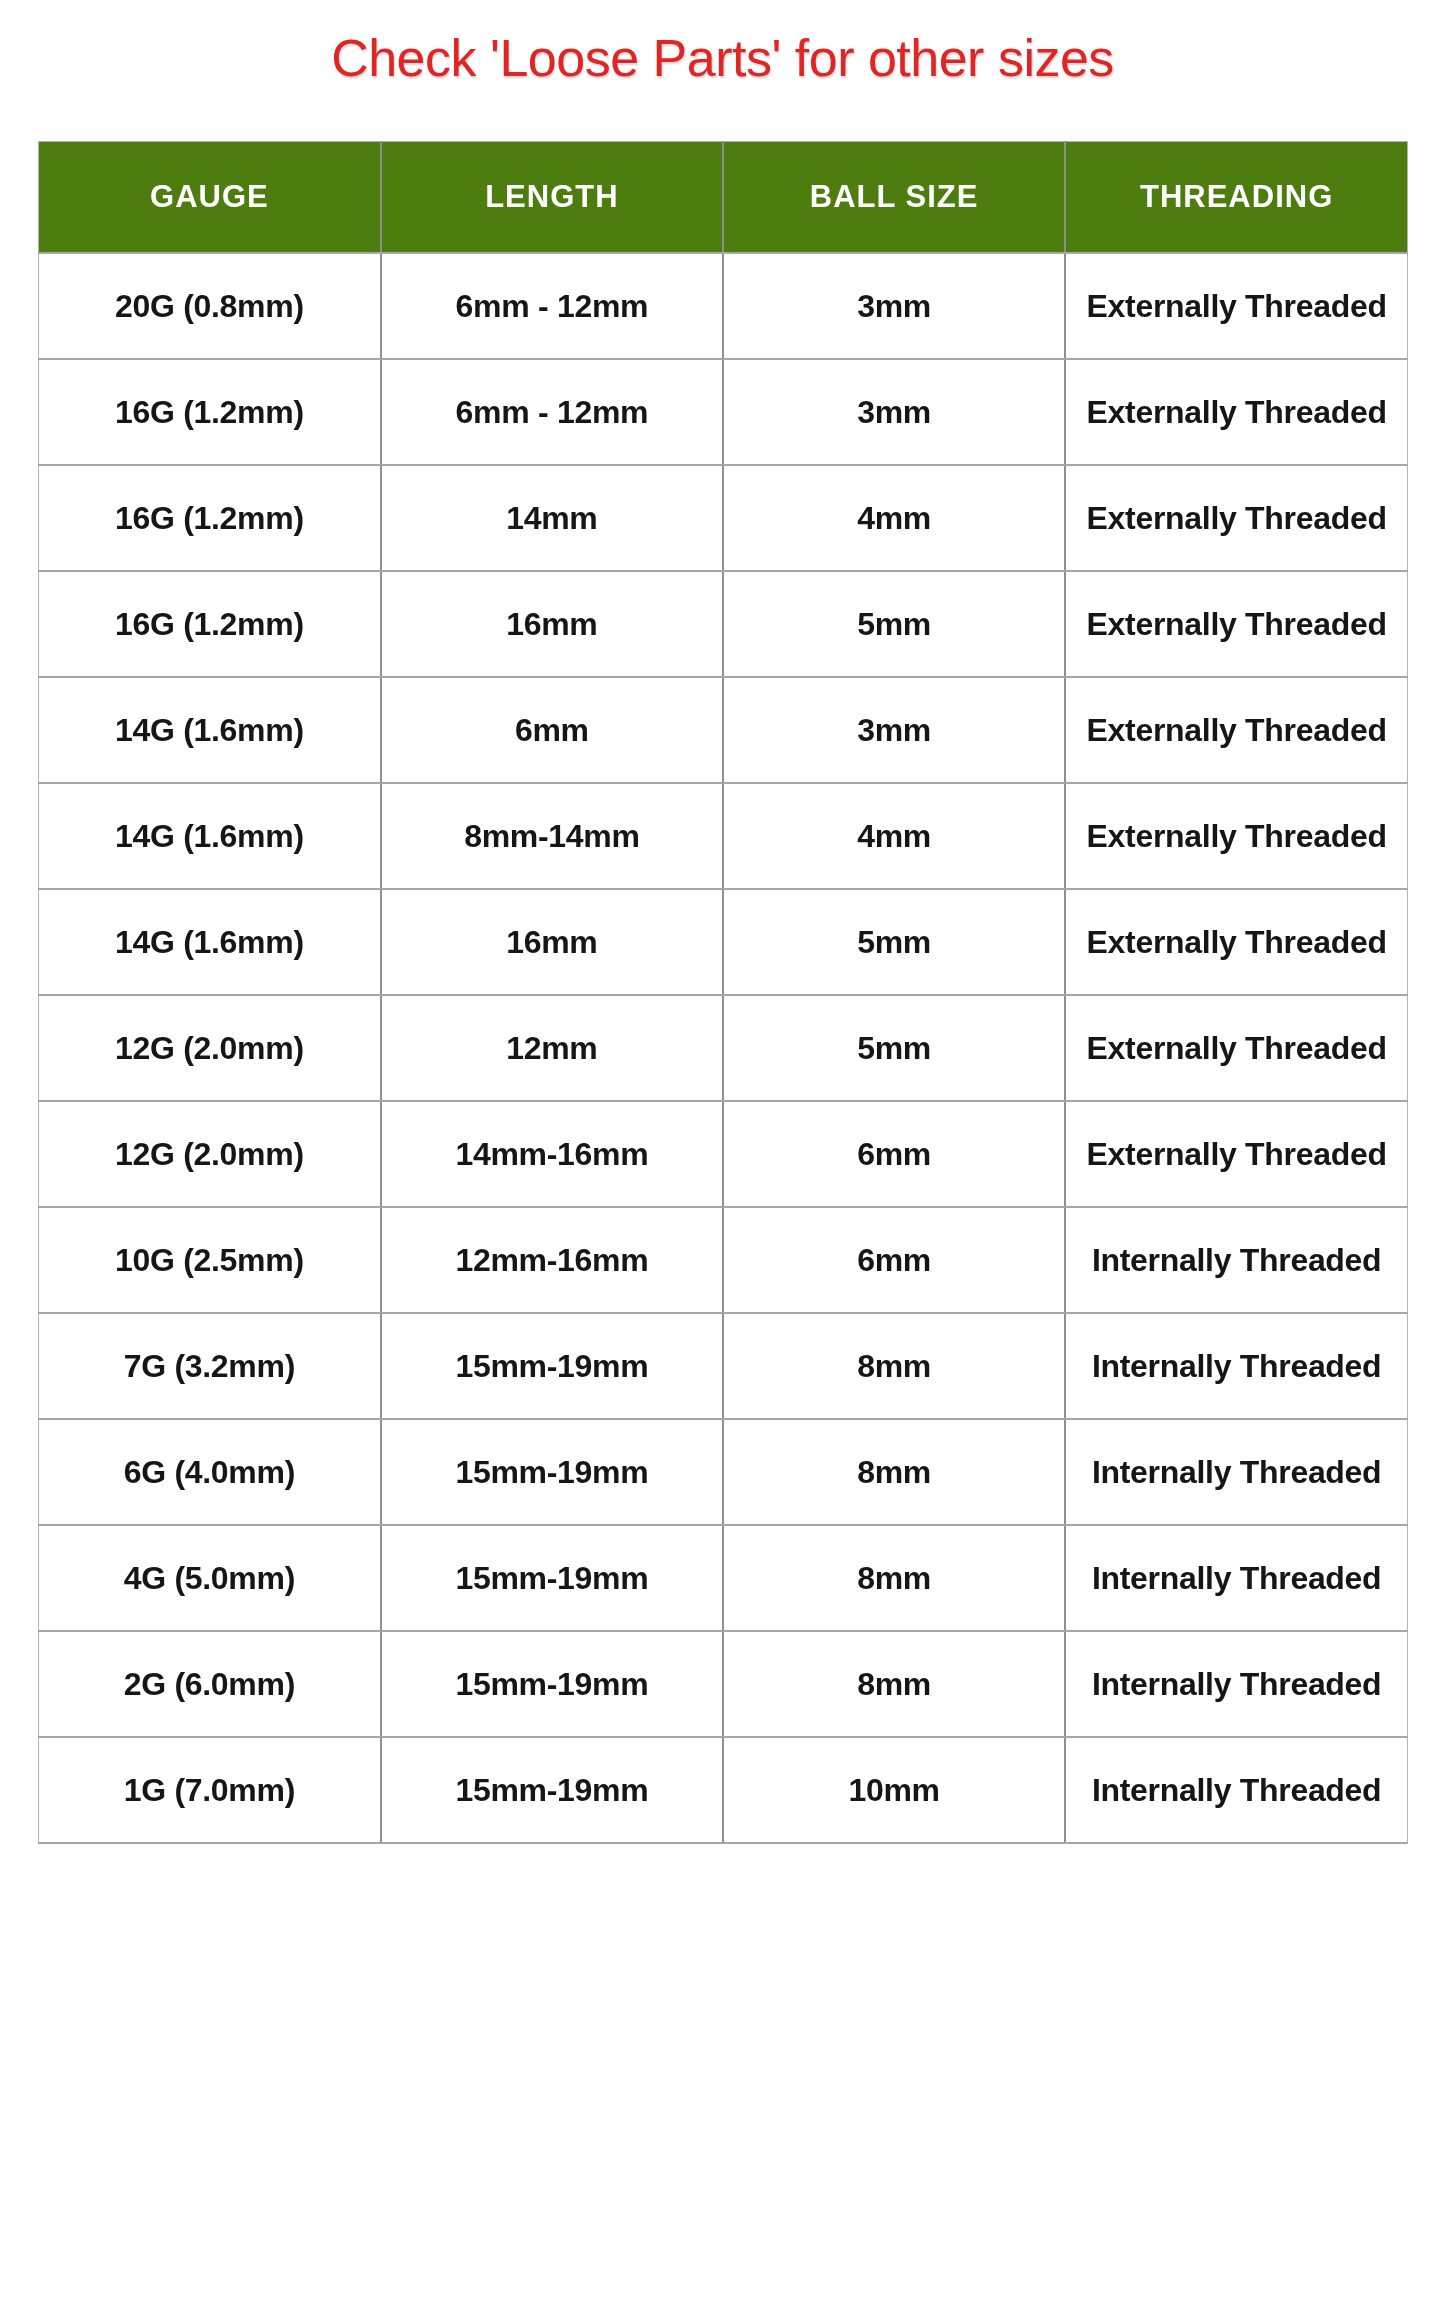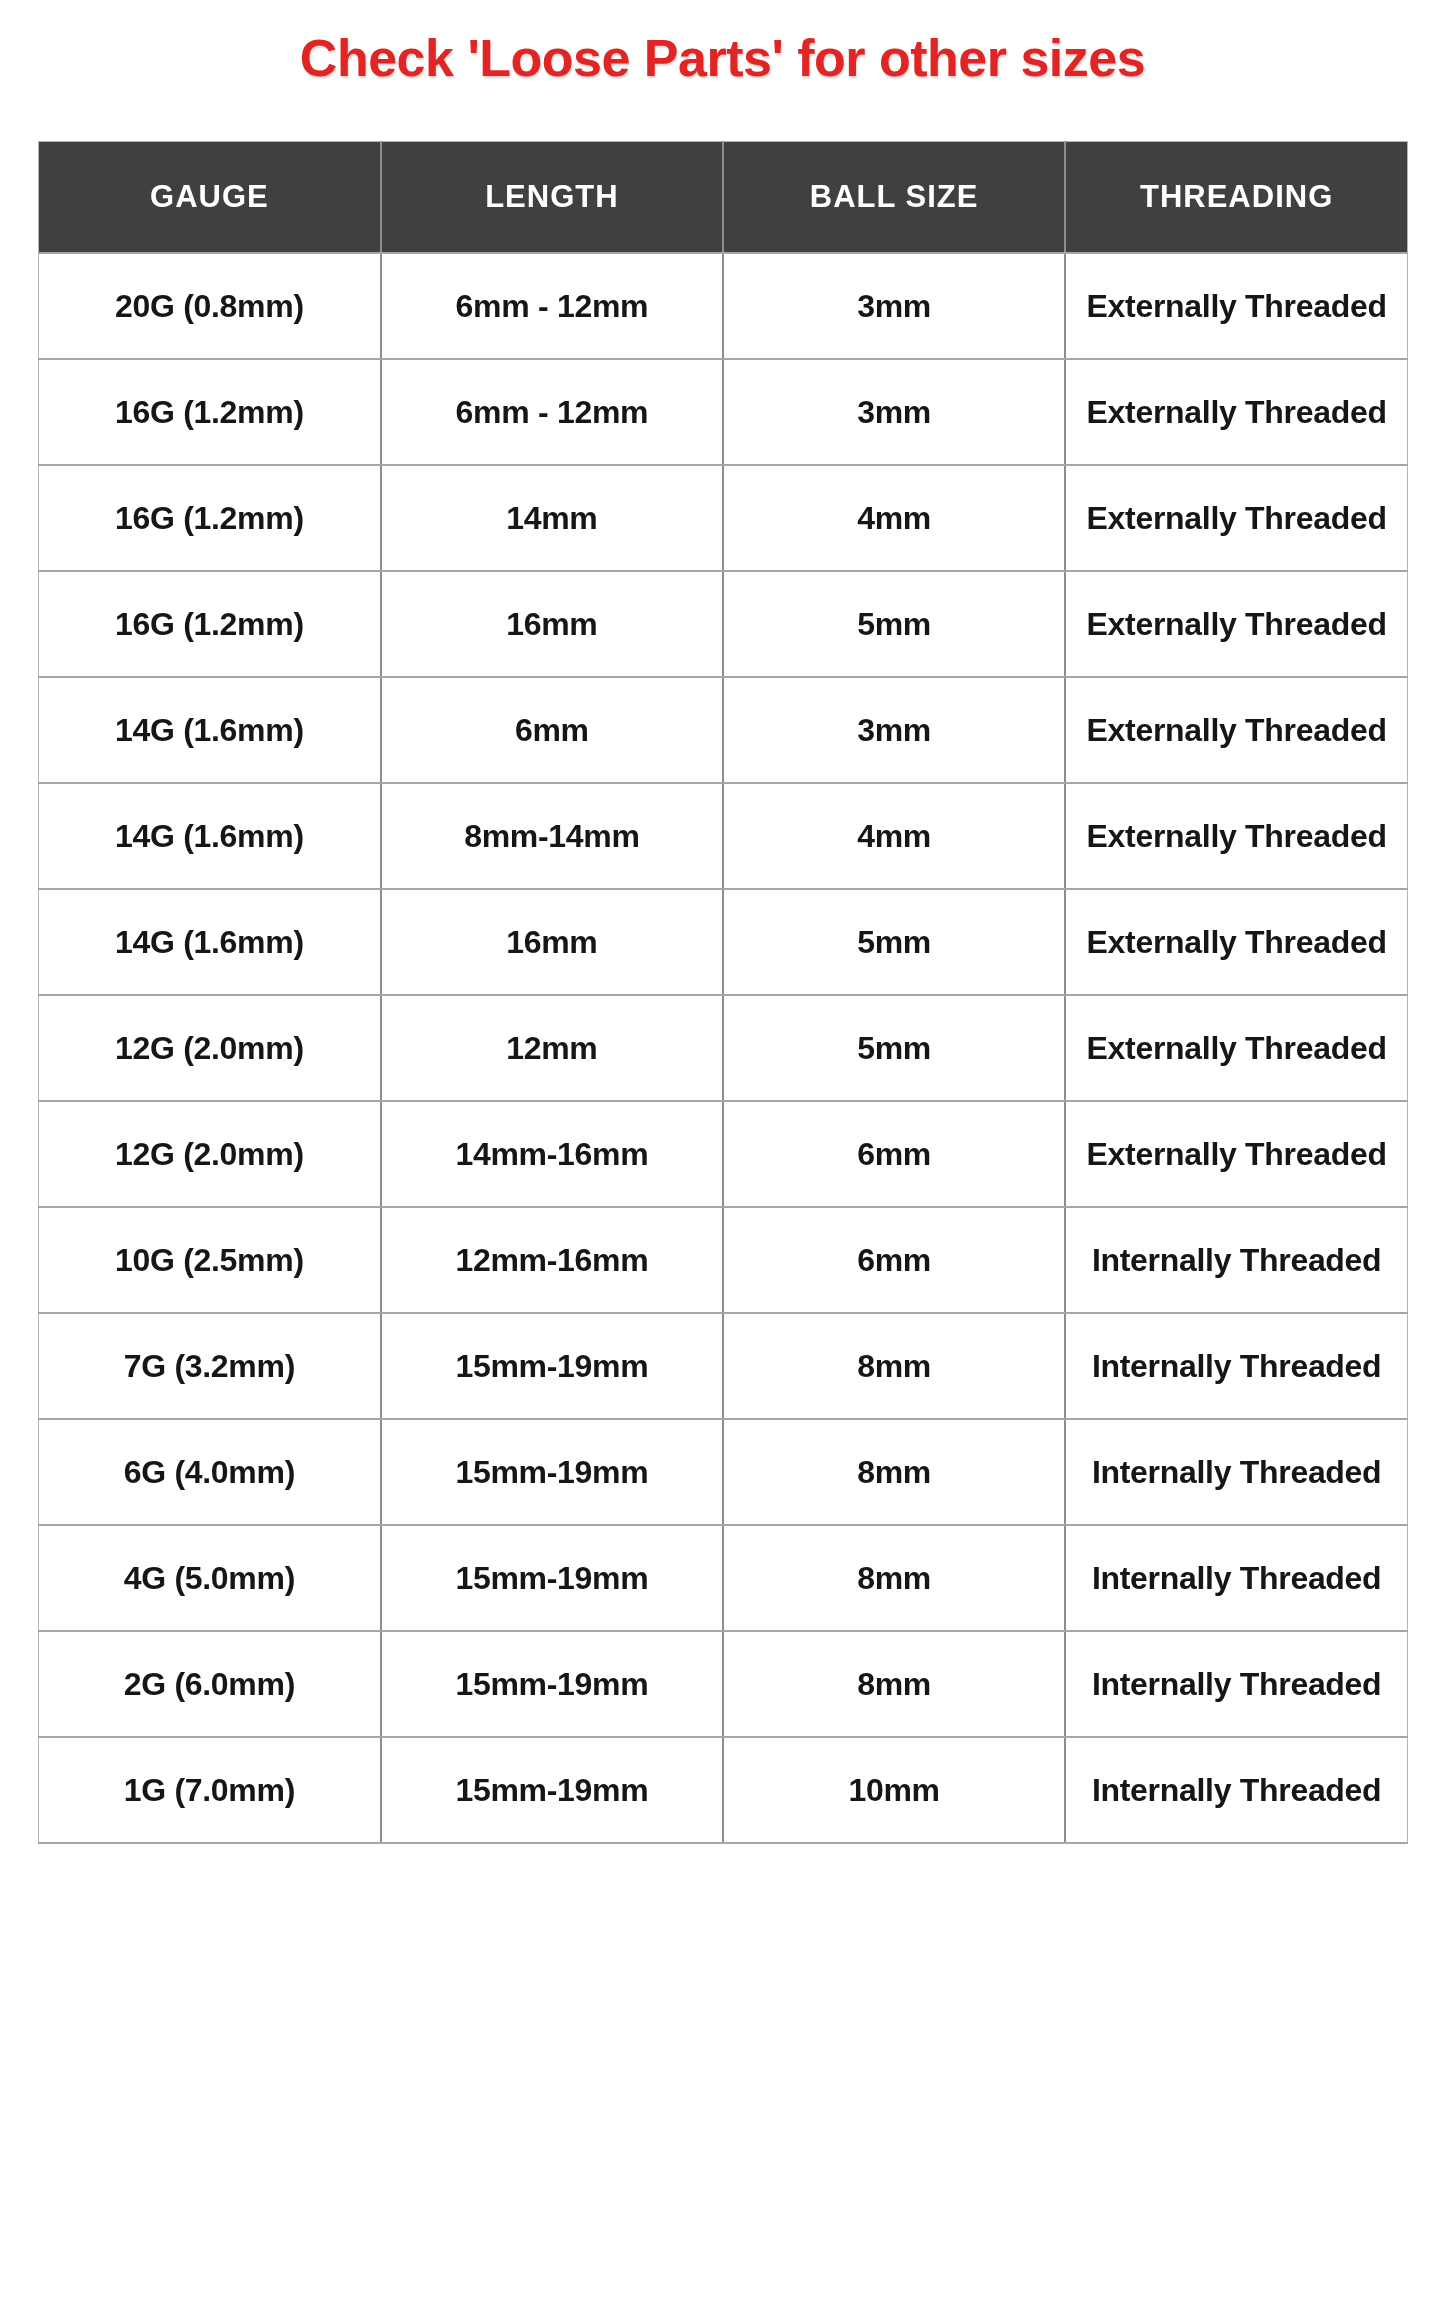--- a/index.html
+++ b/index.html
@@ -8,34 +8,34 @@
     height: 2312px;
     background: #ffffff;
     font-family: "Liberation Sans", sans-serif;
     overflow: hidden;
   }
   .page-title {
     margin: 26px 0 0 0;
     text-align: center;
     font-size: 52px;
     line-height: 65px;
-    font-weight: bold;
+    font-weight: normal;
     letter-spacing: -0.5px;
     color: #e02525;
     text-shadow: 1px 2px 2px rgba(130,130,130,0.35);
   }
   table.size-chart {
     border-collapse: collapse;
     table-layout: fixed;
     width: 1370px;
     margin: 50px 0 0 38px;
     border: 1px solid #b3b3b3;
   }
   table.size-chart th {
-    background: #404040;
+    background: #4d7c0f;
     color: #ffffff;
     height: 108px;
     font-size: 31px;
     font-weight: bold;
     letter-spacing: 1px;
     text-align: center;
     vertical-align: middle;
     border-left: 2px solid #8e8e8e;
     border-right: 2px solid #8e8e8e;
     border-bottom: 2px solid #a6a6a6;

